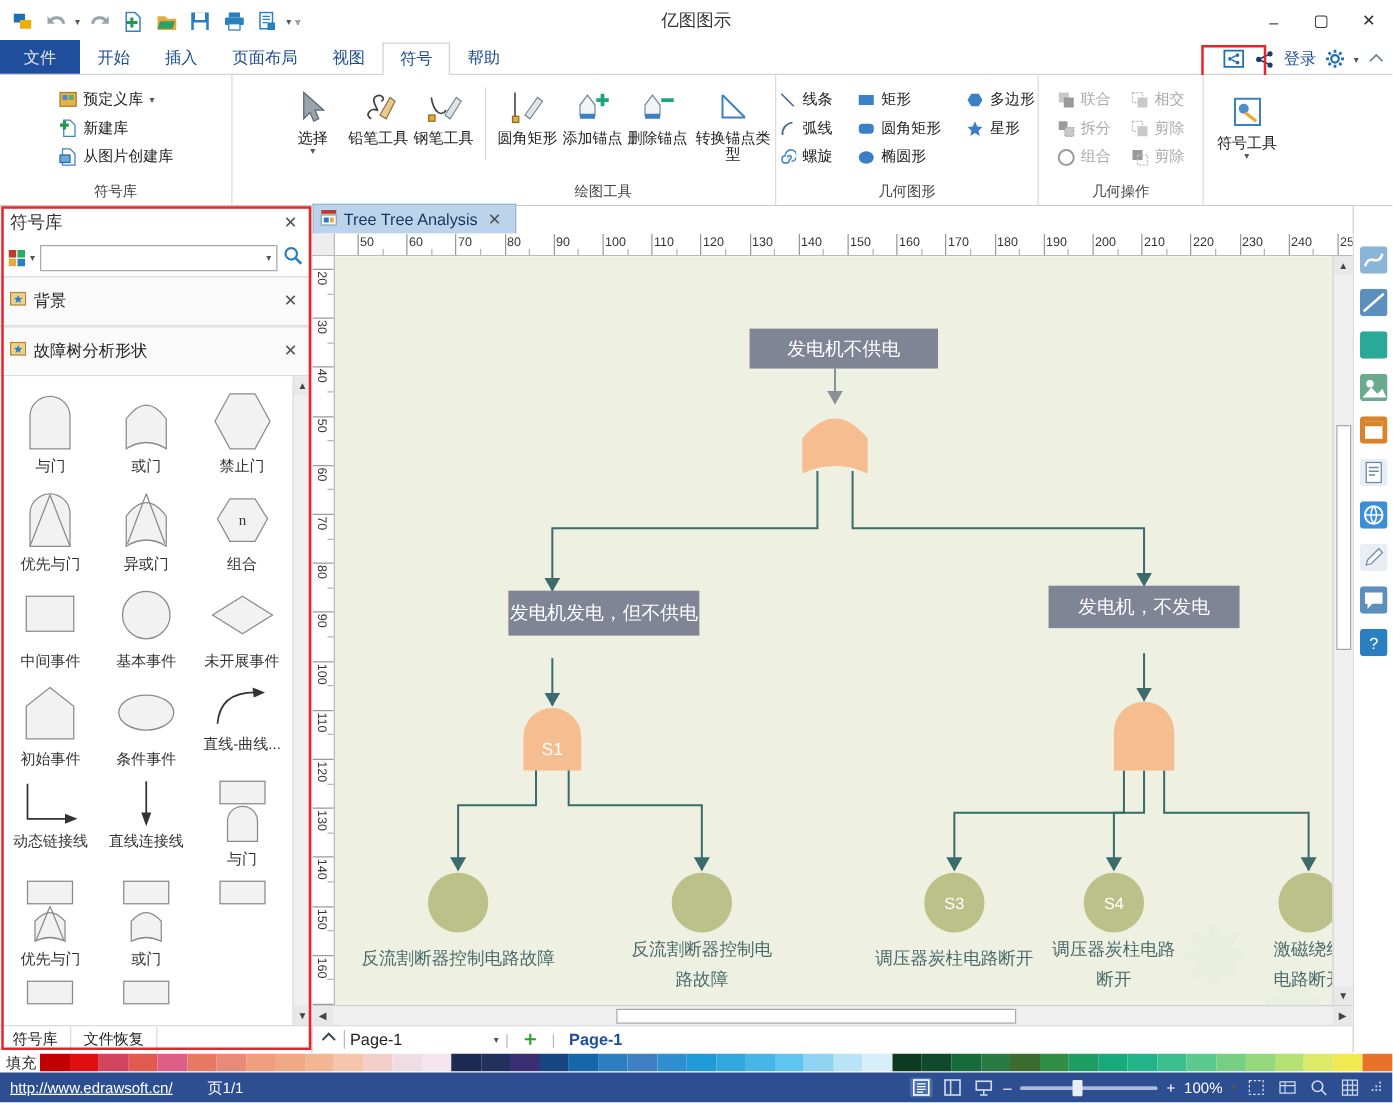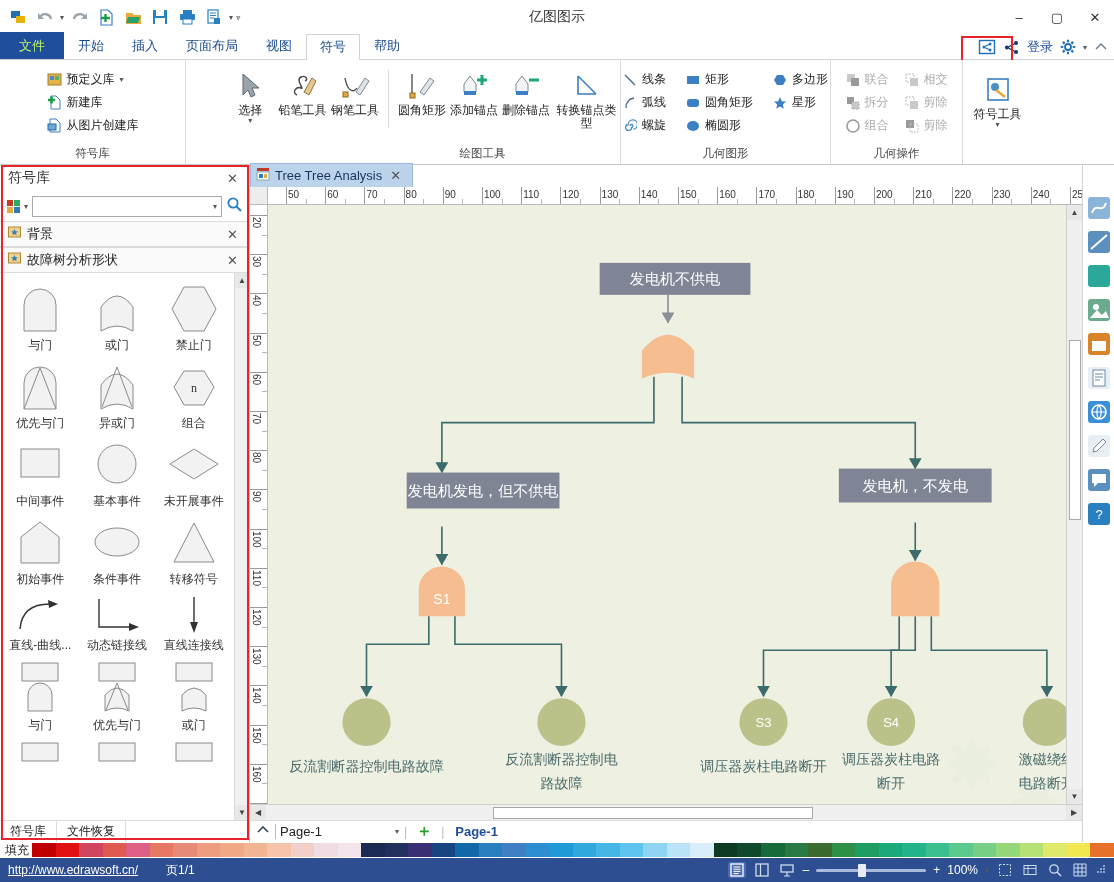--- a/index.html
+++ b/index.html
@@ -23,21 +23,21 @@
   .winbtns { position:absolute; right:0; top:0; height:34px; display:flex; }
   .winbtn { width:38px; height:34px; display:flex; align-items:center; justify-content:center;
             font-size:13px; color:#333; cursor:pointer; }
 
   
   .tabsrow { height:26px; background:#fff; display:flex; align-items:flex-end;
              border-bottom:1px solid #d3d3d3; position:relative; flex:0 0 auto; }
   .tab { padding:4px 13px 5px; font-size:13px; color:#1b4b8f; cursor:pointer;
          border:1px solid transparent; border-bottom:none; background:transparent;
          line-height:16px; }
-  .tab.file { background:#1f4e9c; color:#bef264; padding:5px 18px 5px; }
+  .tab.file { background:#1f4e9c; color:#e5e5e5; padding:5px 18px 5px; }
   .tab.active { background:#fff; border-color:#d3d3d3; position:relative; top:1px;
                 color:#1b4b8f; }
   .tbright { position:absolute; right:6px; bottom:3px; display:flex; align-items:center; gap:7px; }
   .tbright .ic { cursor:pointer; display:flex; align-items:center; }
   .signin { color:#1f4e9c; font-size:13px; cursor:pointer; }
   .hlbox { position:absolute; border:2px solid #e8232a; pointer-events:none; }
 
   
   .ribbon { height:105px; background:#fff; display:flex; border-bottom:1px solid #c8c8c8;
             flex:0 0 auto; position:relative; }
@@ -64,21 +64,21 @@
               border-right:1px solid #c8c8c8; position:relative; }
   .libhead { height:26px; display:flex; align-items:center; padding:0 8px;
              font-size:14px; color:#333; justify-content:space-between; }
   .xbtn { color:#555; cursor:pointer; font-size:13px; padding:0 3px; }
   .libsearch { height:30px; display:flex; align-items:center; gap:4px; padding:0 6px; }
   .sq-dd { display:flex; align-items:center; gap:2px; cursor:pointer; }
   .searchbox { flex:1; height:21px; border:1px solid #a9a9a9; background:#fff;
                display:flex; align-items:center; padding:0 4px; }
   .searchbox input { border:none; outline:none; width:100%; font-size:12px;
                      font-family:inherit; background:transparent; }
-  .libcat { height:26px; border-top:1px solid #dcdcdc; border-bottom:1px solid #dcdcdc;
+  .libcat { height:40px; border-top:1px solid #dcdcdc; border-bottom:1px solid #dcdcdc;
             display:flex; align-items:center; padding:0 8px; font-size:13px;
             justify-content:space-between; background:#fafafa; cursor:pointer; }
   .libcat .left { display:flex; align-items:center; gap:6px; }
   .shapegrid { flex:1; overflow:hidden; position:relative; background:#fff;
                display:flex; }
   .grid-inner { flex:1; display:grid; grid-template-columns:repeat(3,1fr);
                 align-content:start; padding:4px 2px 0; }
   .shapecell { display:flex; flex-direction:column; align-items:center; padding:5px 0 2px;
                cursor:pointer; border:1px solid transparent; }
   .shapecell .cap { font-size:12px; color:#333; margin-top:3px; text-align:center; line-height:14px;}
@@ -607,26 +607,20 @@
             <svg width="56" height="52" viewBox="0 0 56 52">
                 <polygon points="28,5 47,20 47,46 9,46 9,20" fill="#f2f2f2" stroke="#8a8a8a"></polygon>
               </svg>
             <span class="cap">初始事件</span>
           </div>
           <div class="shapecell">
             <svg width="56" height="52" viewBox="0 0 56 52">
                 <ellipse cx="28" cy="25" rx="22" ry="14" fill="#f2f2f2" stroke="#8a8a8a"></ellipse>
               </svg>
             <span class="cap">条件事件</span>
-          </div>
-          <div class="shapecell">
-            <svg width="56" height="52" viewBox="0 0 56 52">
-                <polygon points="28,6 48,45 8,45" fill="#f2f2f2" stroke="#8a8a8a"></polygon>
-              </svg>
-            <span class="cap">转移符号</span>
           </div>
 
           <div class="shapecell">
             <svg width="56" height="40" viewBox="0 0 56 40">
                 <path d="M8 34 Q10 8 40 9" fill="none" stroke="#333" stroke-width="1.4"></path>
                 <polygon points="46,9 36,5 37,13" fill="#333"></polygon>
               </svg>
             <span class="cap">直线-曲线...</span>
           </div>
           <div class="shapecell">

